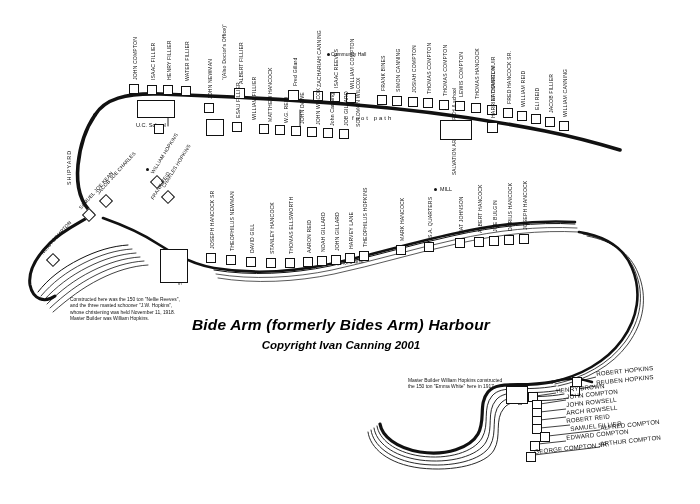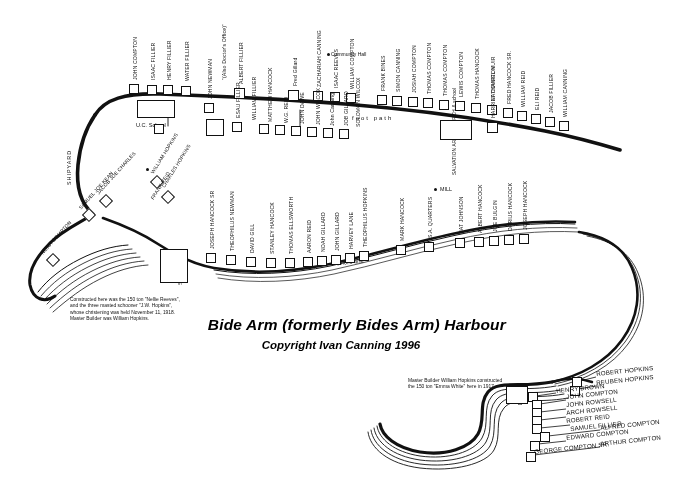--- a/index.html
+++ b/index.html
@@ -12,21 +12,21 @@
     position:absolute;white-space:nowrap;font-family:"Liberation Sans",sans-serif;
     font-size:5.1px;letter-spacing:.15px;line-height:1;color:#111;
     transform-origin:0 0;pointer-events:none;
   }
   .lbl.rot{transform:rotate(-90deg);}
   .box{position:absolute;border:1px solid #111;background:#fff;}
   .bigbox{position:absolute;border:1.4px solid #111;background:#fff;}
   .dot{position:absolute;width:3px;height:3px;border-radius:50%;background:#111;}
   .diamond{position:absolute;border:1px solid #111;background:#fff;transform:rotate(45deg);}
   #title{
-    position:absolute;left:176px;top:316px;width:330px;text-align:right;
+    position:absolute;left:176px;top:316px;width:330px;text-align:center;
     font-size:15.5px;font-weight:bold;font-style:italic;letter-spacing:.2px;
   }
   #subtitle{
     position:absolute;left:176px;top:339px;width:330px;text-align:center;
     font-size:11.5px;font-weight:bold;font-style:italic;
   }
   .note{position:absolute;font-size:4.9px;line-height:1.32;color:#111;}
   #note-left{left:70px;top:297px;width:112px;}
   #note-right{left:408px;top:378px;width:100px;}
   .ann{position:absolute;font-size:5.6px;font-style:italic;color:#111;white-space:nowrap;}
@@ -95,21 +95,21 @@
     <line x1="540" y1="412" x2="566" y2="409"></line>
     <line x1="540" y1="420" x2="566" y2="417"></line>
     <line x1="540" y1="428" x2="570" y2="425"></line>
     <line x1="548" y1="436" x2="600" y2="430"></line>
     <line x1="538" y1="444" x2="566" y2="441"></line>
     <line x1="534" y1="455" x2="600" y2="447"></line>
   </g>
 </svg>
 
 <div id="title">Bide Arm (formerly Bides Arm) Harbour</div>
-<div id="subtitle">Copyright Ivan Canning 1996</div>
+<div id="subtitle">Copyright Ivan Canning 2001</div>
 
 <div class="note" id="note-left">Constructed here was the 150 ton "Nellie Reeves", and the three masted schooner "J.W. Hopkins", whose christening was held November 11, 1918.  Master Builder was William Hopkins.</div>
 <div class="note" id="note-right">Master Builder William Hopkins constructed the 150 ton "Emma White" here in 1917.</div>
 
 <div class="ann" style="left:352px;top:115px;font-size:6px;font-style:normal;letter-spacing:2px;">foot          path</div>
 <div class="ann" style="left:336px;top:258px;font-size:6.2px;font-style:normal;transform:rotate(-5deg);">Shore line</div>
 <div class="lbl rot" style="left:222px;top:80px;font-size:5.2px;">"(Also Doctor's Office)"</div>
 <div class="ann" style="left:440px;top:186px;font-size:5.4px;font-style:normal;">MILL</div>
 <div class="dot" style="left:434px;top:188px;"></div>
 <div class="lbl rot" style="left:178px;top:285px;font-size:5.4px;">SLIPWAY</div>

